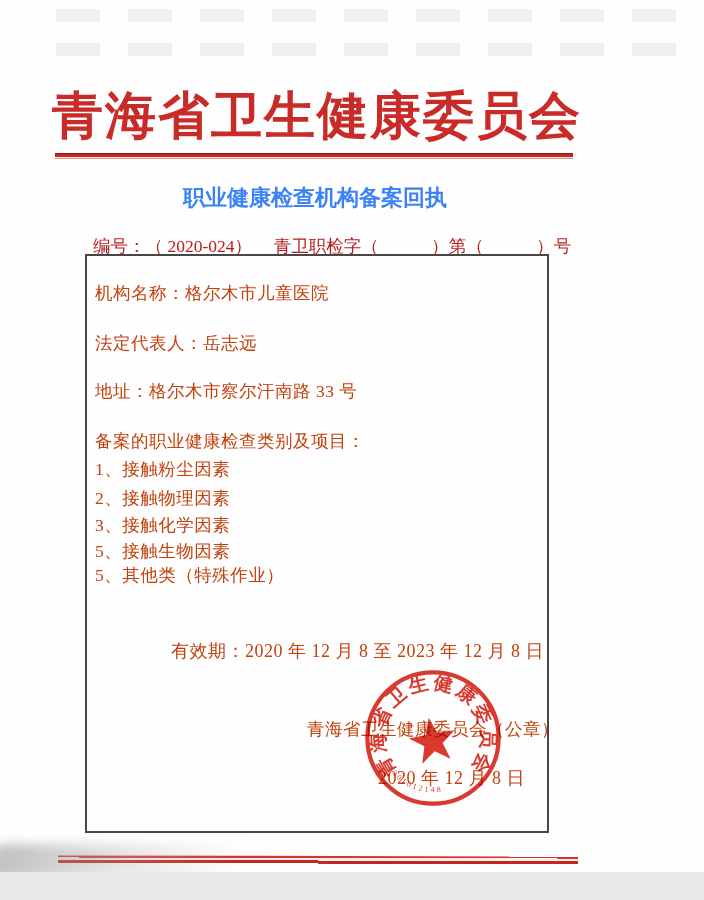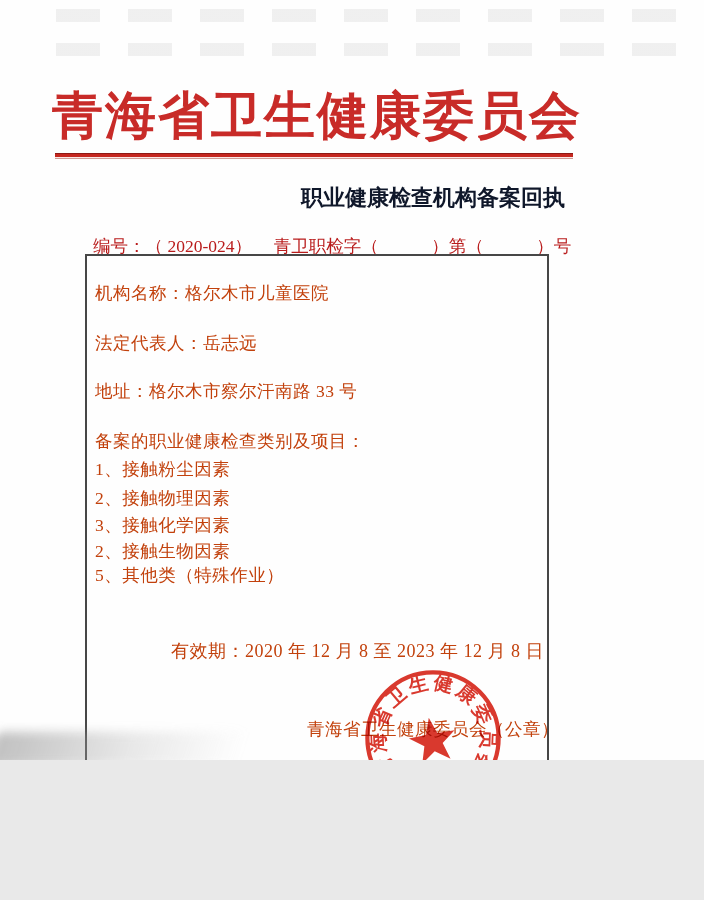--- a/index.html
+++ b/index.html
@@ -1,18 +1,18 @@
 <!DOCTYPE html>
 <html><head>
 <meta charset="utf-8">
 <style>
   html,body{margin:0;padding:0;background:#e9e9e9;}
   .page{
     position:relative;
-    width:704px;height:760px;
+    width:704px;height:872px;
     margin:0 auto;
     background:#fefefe;
     overflow:hidden;
     font-family:"Liberation Serif","DejaVu Serif",serif;
     color:#212121;
   }
   
   .dash-row{
     position:absolute;left:56px;right:20px;height:13px;
     background-image:repeating-linear-gradient(90deg,
@@ -27,23 +27,23 @@
     font-size:51px;font-weight:bold;letter-spacing:2px;
     color:#c82b28;
     white-space:nowrap;
   }
   .header-rule{
     position:absolute;top:153px;left:55px;width:518px;height:6px;
     background:linear-gradient(to bottom,
       #8e1915 0 1px, #c5271f 1px 4px, #f9e9e7 4px 5px, #cf9a94 5px 6px);
   }
   .doc-title{
-    position:absolute;top:183px;left:45px;width:520px;
-    text-align:right;
-    font-size:22px;font-weight:bold;color:#0f172a;
+    position:absolute;top:183px;left:55px;width:520px;
+    text-align:center;
+    font-size:22px;font-weight:bold;color:#3b82f6;
     white-space:pre;
   }
   .serial{
     position:absolute;top:234px;left:93px;
     font-size:17.5px;color:#b91c1c;white-space:pre;
   }
   .box{
     position:absolute;left:85px;top:254px;width:460px;height:575px;
     border:2px solid #474747;
     background:transparent;
@@ -109,21 +109,21 @@
   <div class="box"></div>
 
   <div class="line f1">机构名称：格尔木市儿童医院</div>
   <div class="line f2">法定代表人：岳志远</div>
   <div class="line f3">地址：格尔木市察尔汗南路 33 号</div>
 
   <div class="line cath">备案的职业健康检查类别及项目：</div>
   <div class="line it0">1、接触粉尘因素</div>
   <div class="line it1">2、接触物理因素</div>
   <div class="line it2">3、接触化学因素</div>
-  <div class="line it3">2、接触生物因素</div>
+  <div class="line it3">5、接触生物因素</div>
   <div class="line it4">5、其他类（特殊作业）</div>
 
   <div class="line validity">有效期：2020 年 12 月 8 至 2023 年 12 月 8 日</div>
 
   <div class="line sign-org">青海省卫生健康委员会（公章）</div>
   <div class="line sign-date">2020 年 12 月 8 日</div>
 
   <svg class="seal" viewBox="0 0 160 160" aria-hidden="true">
     <defs>
       <path id="arcTop" d="M 43.2 116.8 A 52 52 0 1 1 116.8 116.8" fill="none"></path>

